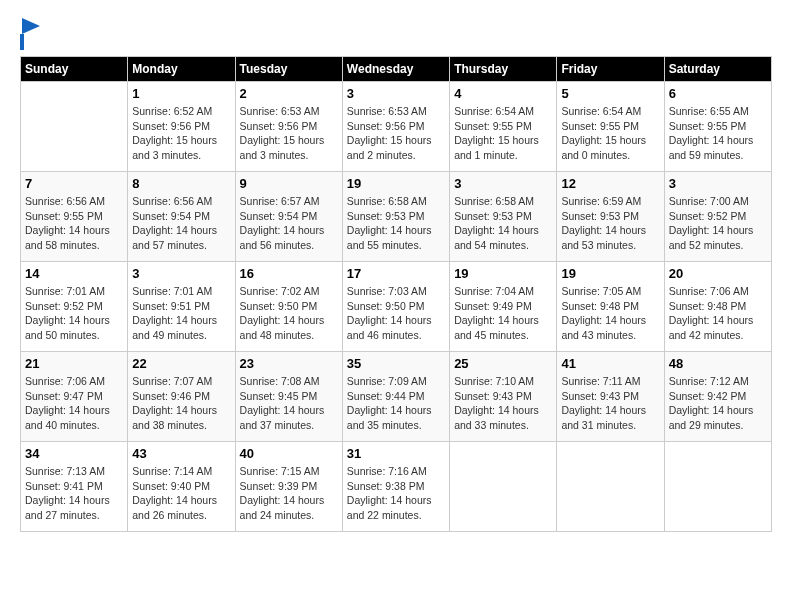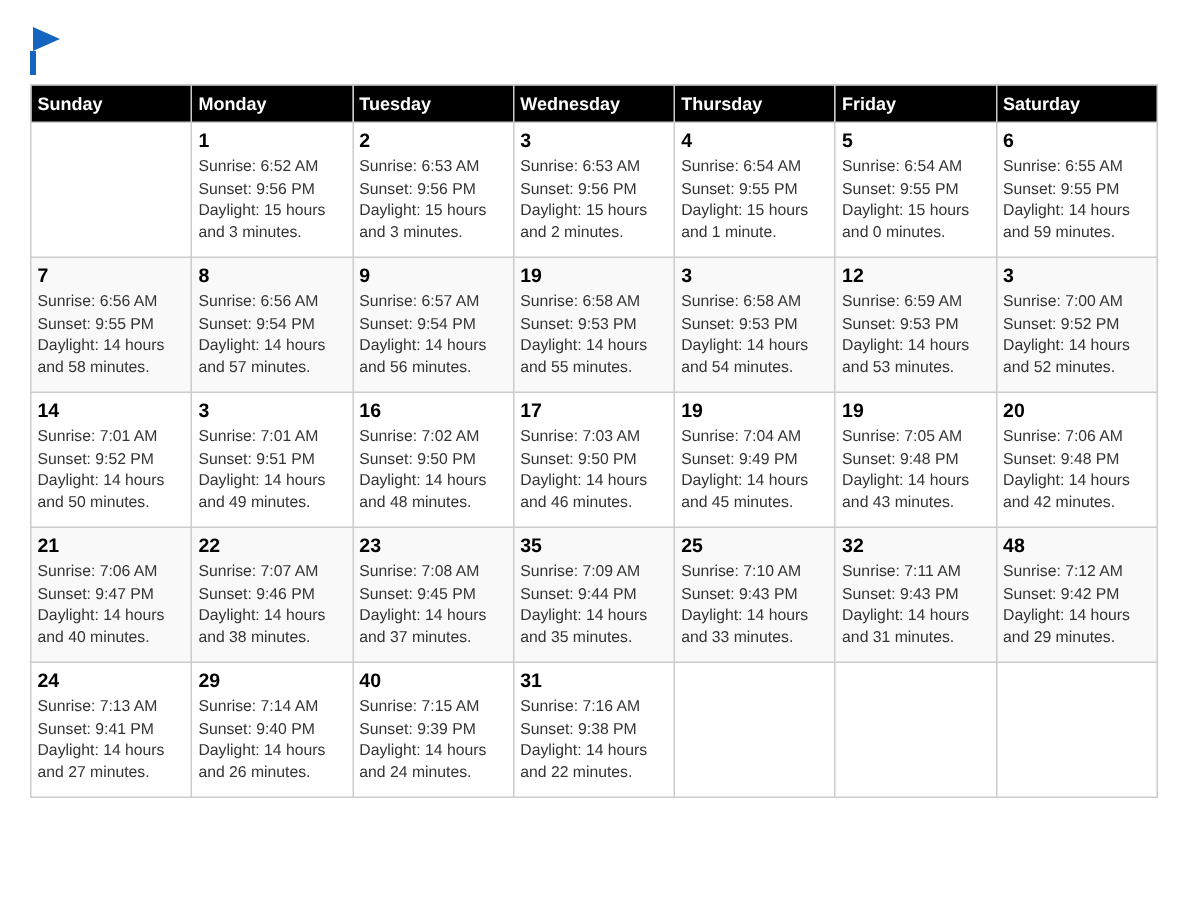--- a/index.html
+++ b/index.html
@@ -225,35 +225,35 @@
         </td>
         <td>
           <span class="day-number">35</span>
           <div class="day-info">Sunrise: 7:09 AM<br>Sunset: 9:44 PM<br>Daylight: 14 hours<br>and 35 minutes.</div>
         </td>
         <td>
           <span class="day-number">25</span>
           <div class="day-info">Sunrise: 7:10 AM<br>Sunset: 9:43 PM<br>Daylight: 14 hours<br>and 33 minutes.</div>
         </td>
         <td>
-          <span class="day-number">32</span>
+          <span class="day-number">41</span>
           <div class="day-info">Sunrise: 7:11 AM<br>Sunset: 9:43 PM<br>Daylight: 14 hours<br>and 31 minutes.</div>
         </td>
         <td>
           <span class="day-number">48</span>
           <div class="day-info">Sunrise: 7:12 AM<br>Sunset: 9:42 PM<br>Daylight: 14 hours<br>and 29 minutes.</div>
         </td>
       </tr>
       <tr>
         <td>
-          <span class="day-number">24</span>
+          <span class="day-number">34</span>
           <div class="day-info">Sunrise: 7:13 AM<br>Sunset: 9:41 PM<br>Daylight: 14 hours<br>and 27 minutes.</div>
         </td>
         <td>
-          <span class="day-number">29</span>
+          <span class="day-number">43</span>
           <div class="day-info">Sunrise: 7:14 AM<br>Sunset: 9:40 PM<br>Daylight: 14 hours<br>and 26 minutes.</div>
         </td>
         <td>
           <span class="day-number">40</span>
           <div class="day-info">Sunrise: 7:15 AM<br>Sunset: 9:39 PM<br>Daylight: 14 hours<br>and 24 minutes.</div>
         </td>
         <td>
           <span class="day-number">31</span>
           <div class="day-info">Sunrise: 7:16 AM<br>Sunset: 9:38 PM<br>Daylight: 14 hours<br>and 22 minutes.</div>
         </td>

